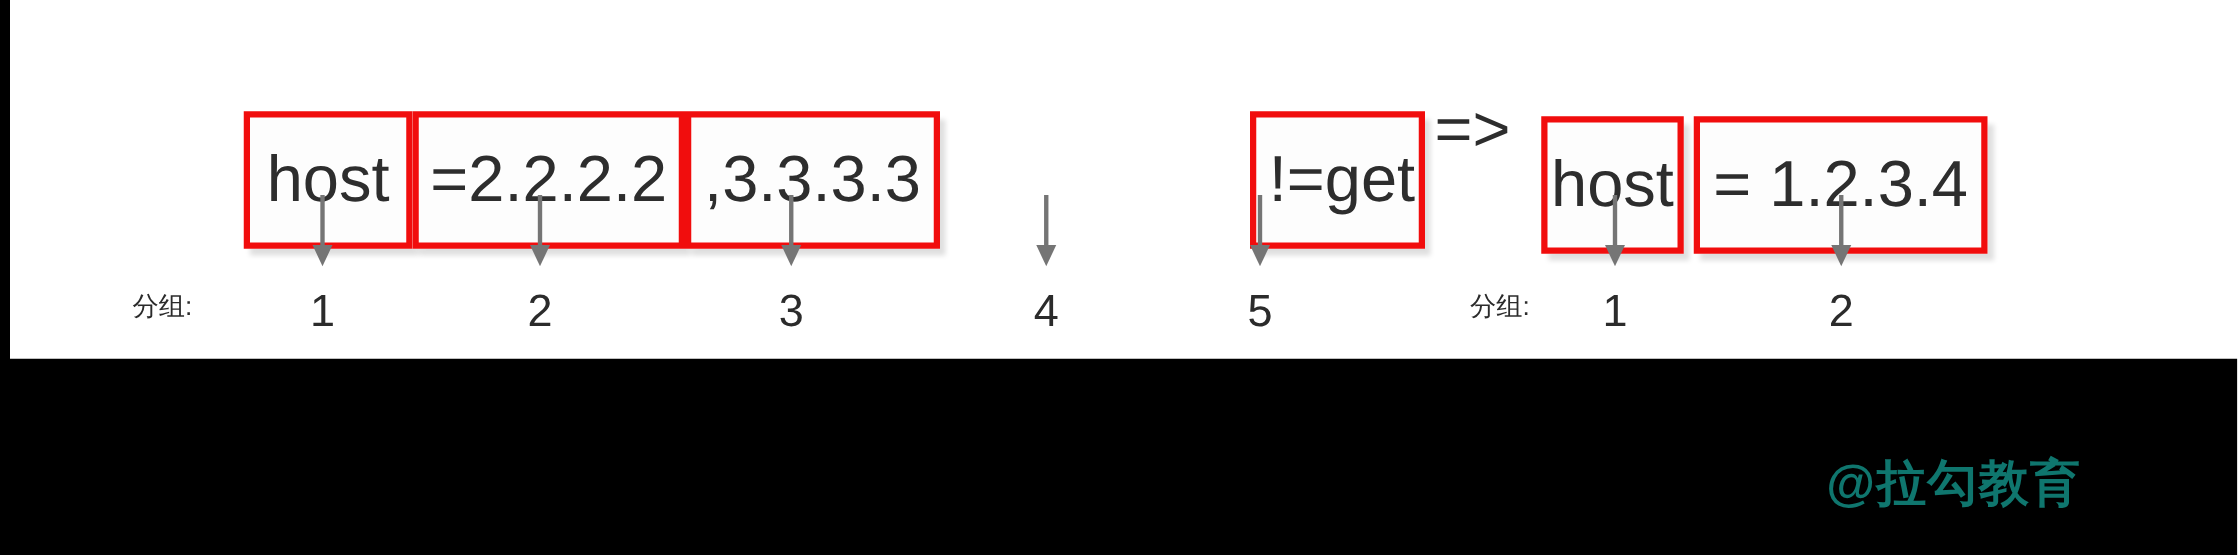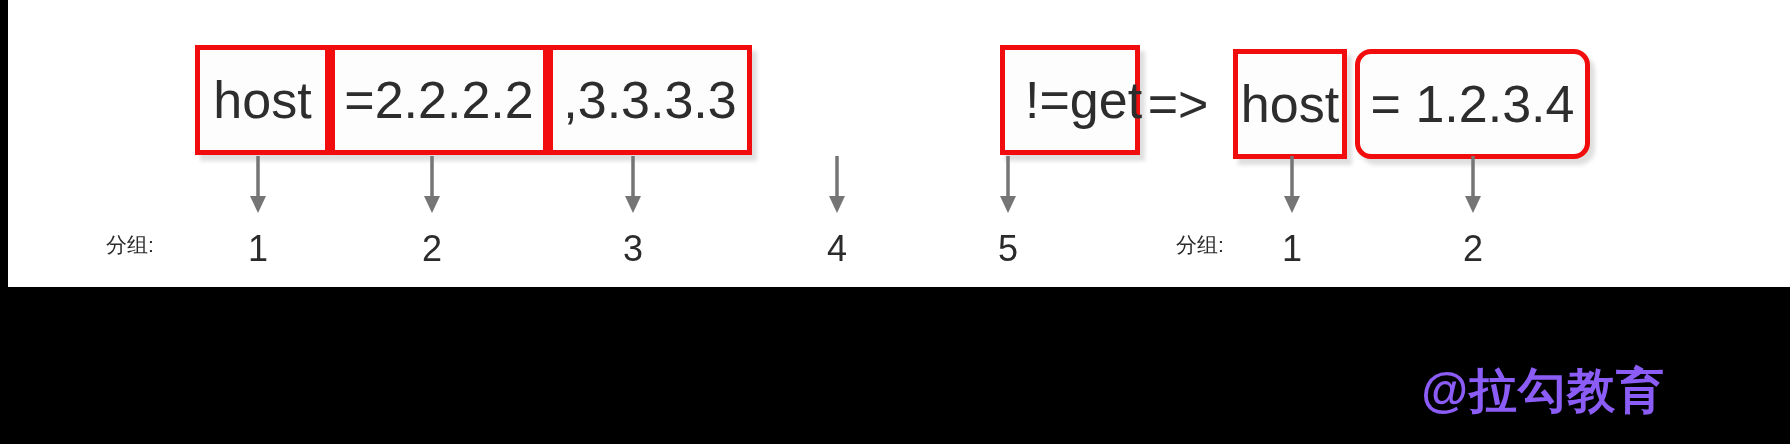--- a/index.html
+++ b/index.html
@@ -19,48 +19,49 @@
   }
   .bottom-bar {
     position: absolute;
     left: 0; top: 287px;
     width: 1790px; height: 157px;
     background: #000000;
   }
   .watermark {
     position: absolute;
     right: 125px; top: 72px;
-    color: #8b5cf6;
-    font-size: 48px;
+    color: #0f766e;
+    font-size: 40px;
     font-weight: bold;
     letter-spacing: 1px;
     white-space: nowrap;
   }
   .tokenbox {
     position: absolute;
     box-sizing: border-box;
     height: 110px;
     border: 5px solid #f10d0d;
     background: #fdfdfd;
     box-shadow: 5px 6px 4px rgba(0,0,0,0.13);
     display: flex;
     align-items: center;
     justify-content: center;
     font-size: 52px;
     color: #2d2d2d;
     white-space: nowrap;
     overflow: visible;
+    margin-top: 44px;
   }
   .b1 { left: 195px;  top: 45px; width: 135px; }
   .b2 { left: 330px;  top: 45px; width: 218px; text-align: right; }
   .b3 { left: 548px;  top: 45px; width: 204px; }
   .b4 { left: 753px;  top: 45px; width: 239px; }
-  .b5 { left: 1000px; top: 45px; width: 140px; justify-content: flex-start; padding-left: 20px; }
+  .b5 { left: 1000px; top: 45px; width: 140px; justify-content: flex-start; padding-left: 10px; }
   .b6 { left: 1233px; top: 49px; width: 114px; }
-  .b7 { left: 1355px; top: 49px; width: 235px; border-radius: 16px; }
+  .b7 { left: 1355px; top: 49px; width: 235px; }
   .op-arrow {
     position: absolute;
     left: 1142px; top: 49px;
     width: 72px; height: 110px;
     display: flex;
     align-items: center;
     justify-content: center;
     font-size: 52px;
     color: #2d2d2d;
     white-space: nowrap;

